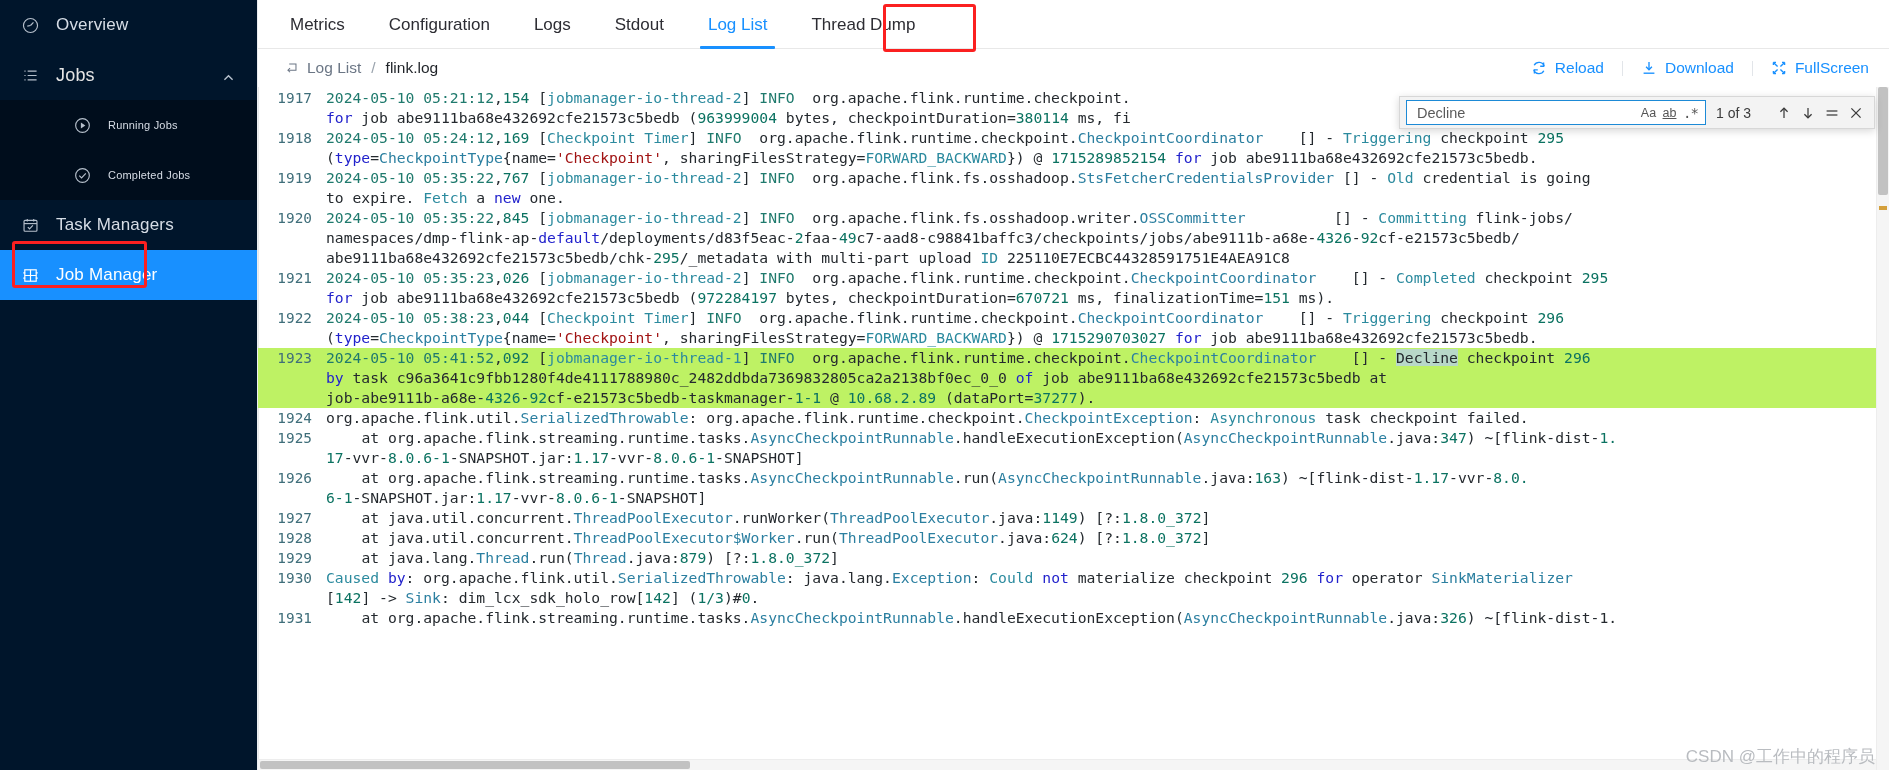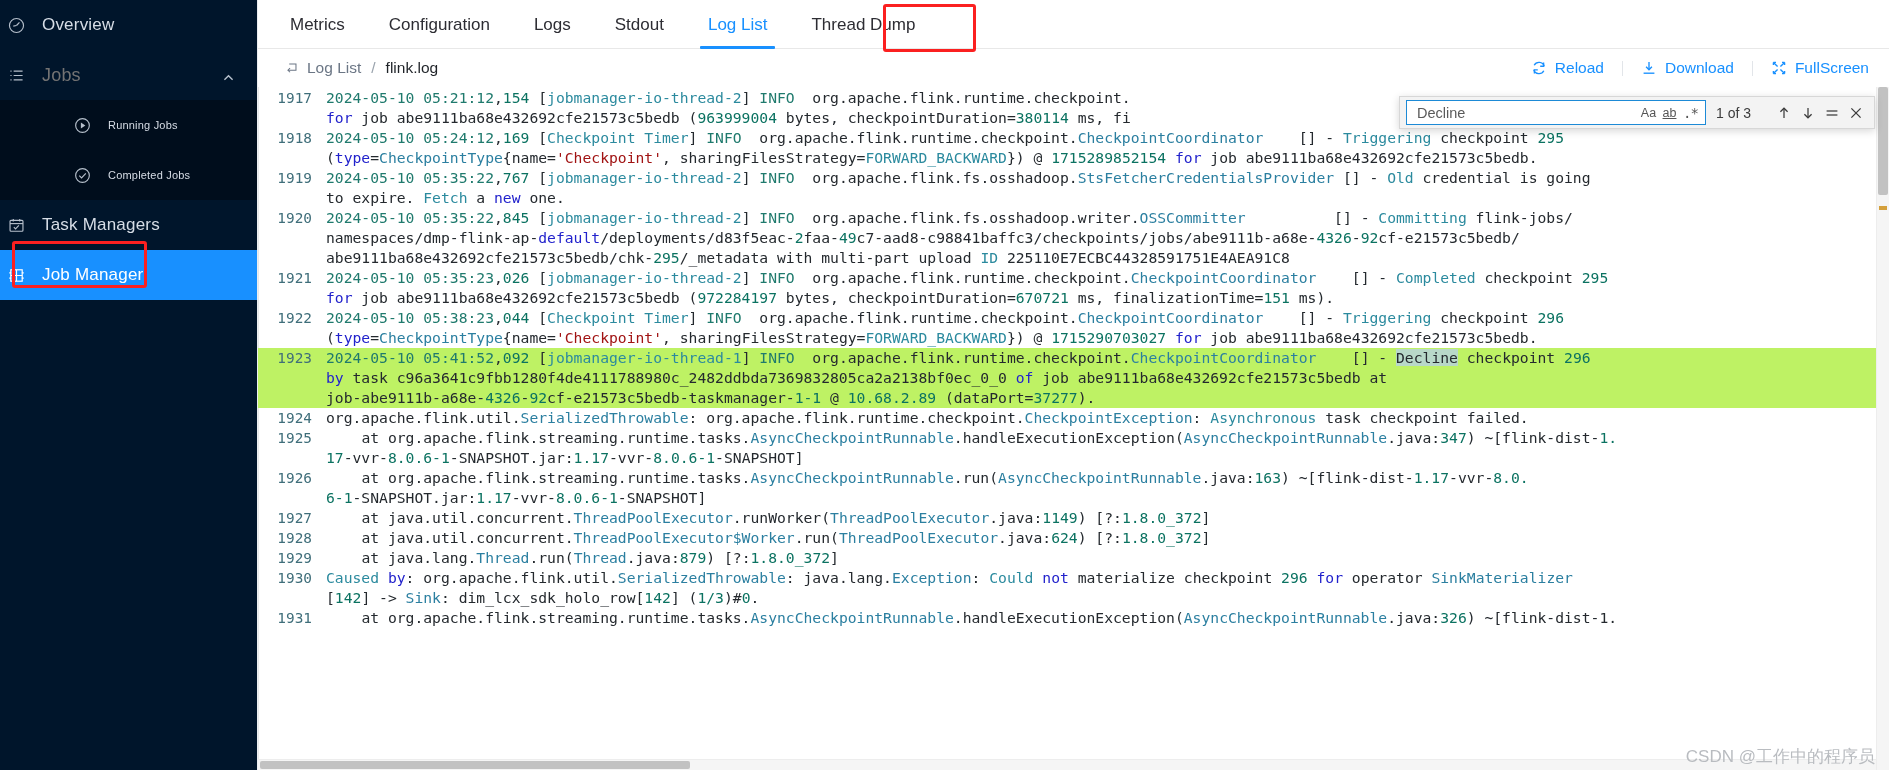--- a/index.html
+++ b/index.html
@@ -23,40 +23,40 @@
     flex: 0 0 257px;
     background: #00152b;
     color: #c9d3df;
     position: relative;
     overflow: hidden;
   }
   .side-item {
     display: flex;
     align-items: center;
     height: 50px;
-    padding-left: 4px;
+    padding-left: 18px;
     font-size: 17px;
     color: #d6dde6;
     letter-spacing: .2px;
     position: relative;
     cursor: pointer;
     white-space: nowrap;
   }
   .side-item .ico {
     width: 24px; height: 22px;
     flex: 0 0 24px;
     margin-right: 14px;
     display: inline-flex;
     align-items: center;
     justify-content: center;
     color: #b6c0cc;
   }
   .side-item.sub { padding-left: 70px; font-size: 11px; }
   .side-group-body { background: #000d1c; }
-  .side-item.parent { font-size: 18px; color: #737373; }
+  .side-item.parent { font-size: 18px; color: #e5e5e5; }
   .side-item .chev {
     position: absolute;
     right: 22px;
     top: 50%;
     transform: translateY(-50%);
     width: 13px; height: 13px;
     color: #b6c0cc;
   }
   .side-item.active {
     background: #1890ff;

